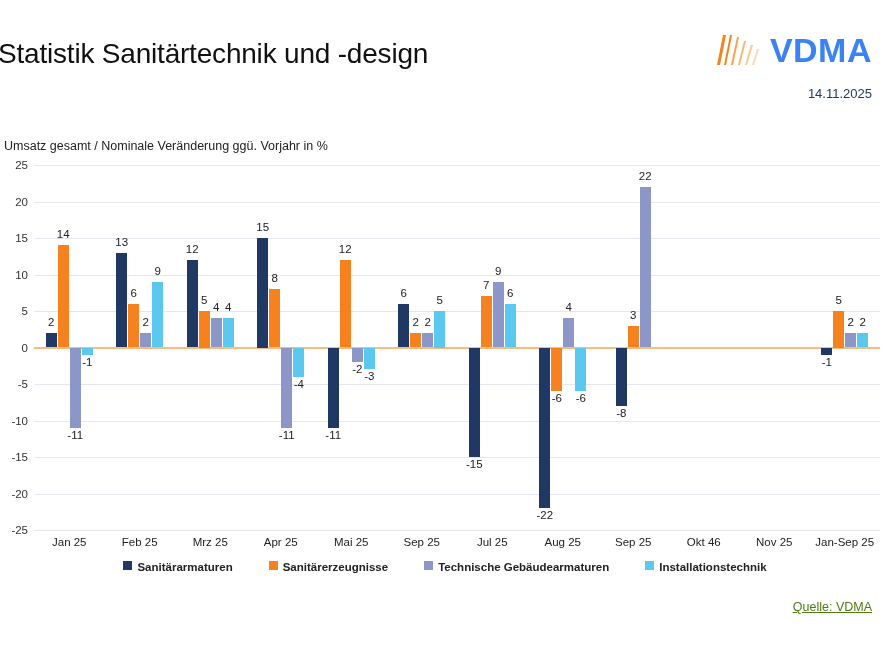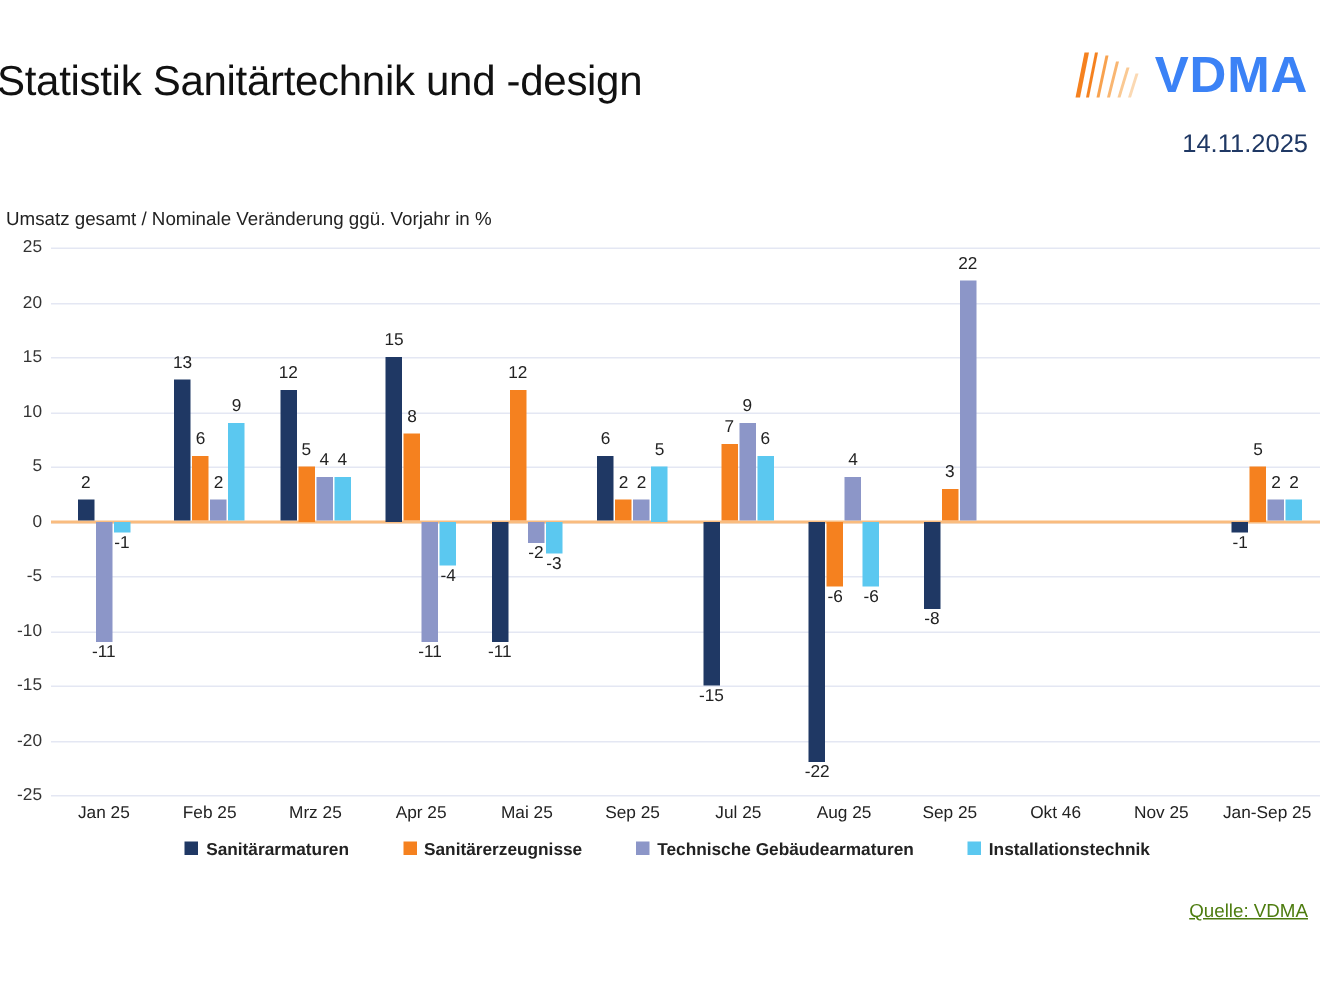--- a/index.html
+++ b/index.html
@@ -18,21 +18,21 @@
     font-size:28px;font-weight:400;letter-spacing:-0.2px;color:#111;
     white-space:nowrap;
   }
   #logo-block{position:absolute;right:18px;top:33px;display:flex;align-items:center;gap:9px;}
   #logo-mark{width:46px;height:34px;display:block;}
   #logo-word{
     font-size:34px;font-weight:700;color:#3b82f6;letter-spacing:0.5px;line-height:1;
   }
   #doc-date{
     position:absolute;right:18px;top:86px;
-    font-size:17px;color:#1F3864;font-weight:400;
+    font-size:13px;color:#1F3864;font-weight:400;
   }
   
   #chart-subtitle{
     position:absolute;left:4px;top:139px;font-size:12.5px;color:#222;font-weight:400;
   }
   #chart{position:absolute;left:0;top:155px;width:890px;height:400px;}
   #plot{
     position:absolute;left:34px;top:10px;
     width:846px;height:365px;
   }
@@ -125,20 +125,24 @@
       </div>
     <div id="zero-line" style="top: 181.5px;"></div>
     <div id="groups">
         <div class="group">
           <div class="bars">
             <div class="barslot">
               <div class="bar" style="top: 167.9px; height: 14.6px; background: rgb(31, 56, 100);"></div>
               <div class="blabel" style="top: 150.9px;">2</div>
             </div>
             <div class="barslot">
+              <div class="bar" style="top: 80.3px; height: 102.2px; background: rgb(245, 129, 31);"></div>
+              <div class="blabel" style="top: 63.3px;">14</div>
+            </div>
+            <div class="barslot">
               <div class="bar" style="top: 182.5px; height: 80.3px; background: rgb(140, 150, 200);"></div>
               <div class="blabel" style="top: 263.8px;">-11</div>
             </div>
             <div class="barslot">
               <div class="bar" style="top: 182.5px; height: 7.3px; background: rgb(91, 200, 240);"></div>
               <div class="blabel" style="top: 190.8px;">-1</div>
             </div>
           </div>
           <div class="xtick" style="top: 371px;">Jan 25</div>
         </div>

